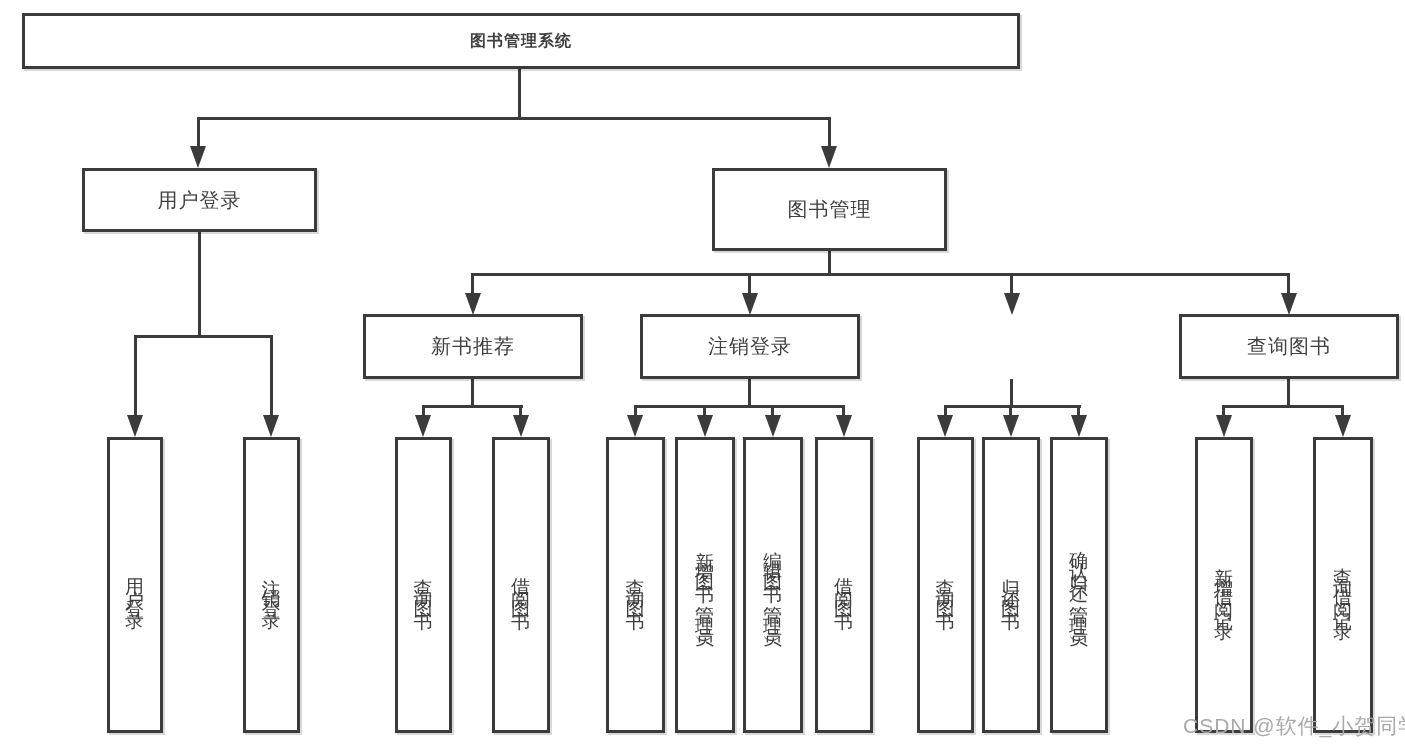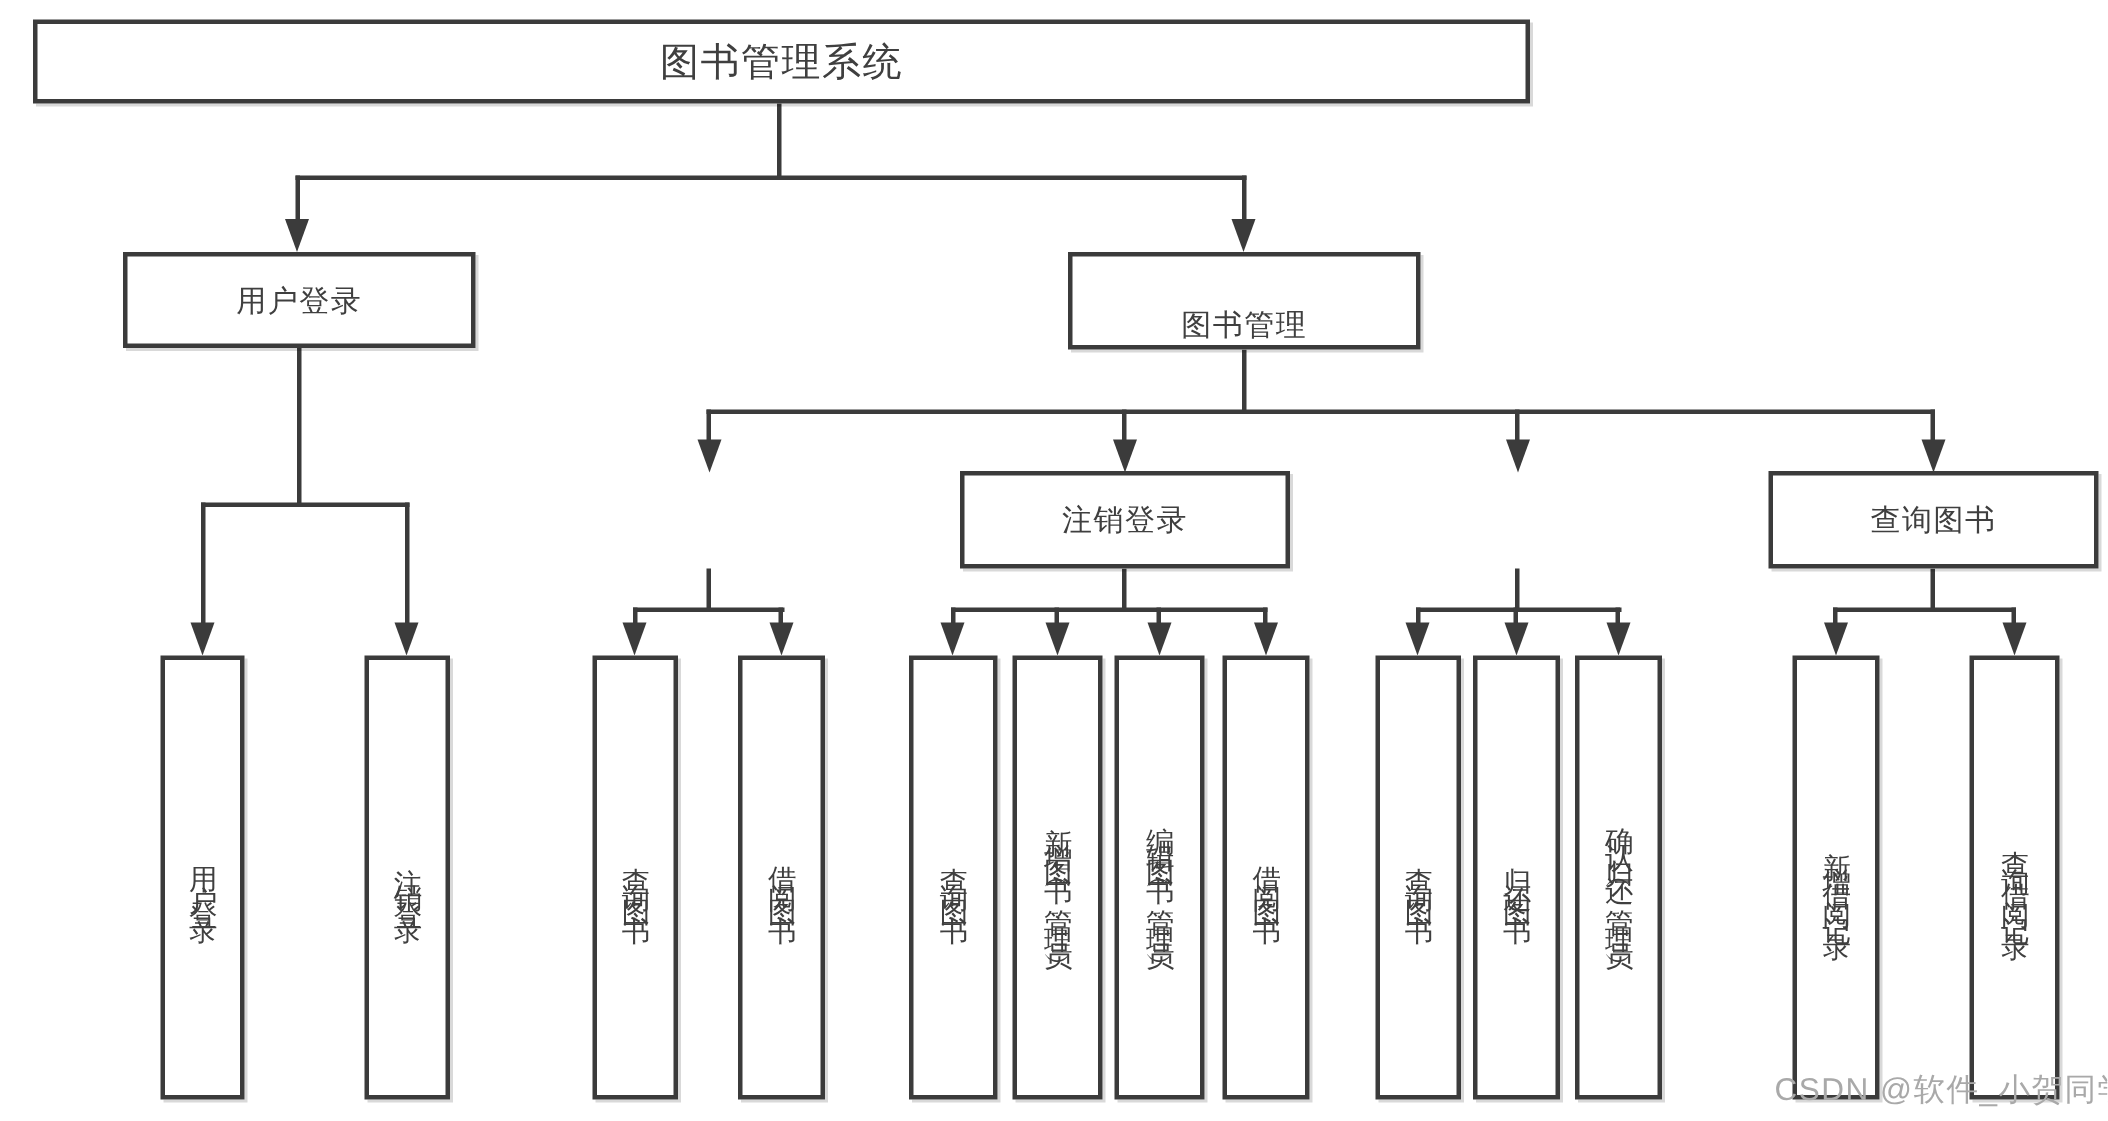--- a/index.html
+++ b/index.html
@@ -21,21 +21,21 @@
   }
   .node{
     position:absolute;
     border:3px solid var(--box-border);
     background:#ffffff;
     display:flex;align-items:center;justify-content:center;
     color:var(--text);
     box-shadow:2px 2px 0 rgba(0,0,0,0.15);
   }
   .hnode{font-size:20px;letter-spacing:1px;}
-  .root{font-size:26px;}
+  .root{font-size:16px;font-weight:bold;}
   .leaf{
     top:437px;height:296px;
     font-size:19px;
   }
   .vtext{
     writing-mode:vertical-rl;
     text-orientation:mixed;
     letter-spacing:11px;
     line-height:1;
     color:var(--text);
@@ -123,24 +123,27 @@
   <div class="vline" style="left:1341px;top:405px;height:15px;"></div>
   <div class="arrow" style="left:1335px;top:415px;"></div>
 
   <div class="node hnode root" style="left:22px;top:13px;width:998px;height:56px;">
     <span>图书管理系统</span>
   </div>
 
   <div class="node hnode" style="left:82px;top:168px;width:235px;height:64px;">
     <span>用户登录</span>
   </div>
-  <div class="node hnode" style="left:712px;top:168px;width:235px;height:65px;align-items:flex-end;">
+  <div class="node hnode" style="left:712px;top:168px;width:235px;height:83px;">
     <span>图书管理</span>
   </div>
 
+  <div class="node hnode" style="left:363px;top:314px;width:220px;height:65px;">
+    <span>新书推荐</span>
+  </div>
   <div class="node hnode" style="left:640px;top:314px;width:220px;height:65px;">
     <span>注销登录</span>
   </div>
   <div class="node hnode" style="left:1179px;top:314px;width:220px;height:65px;">
     <span>查询图书</span>
   </div>
 
   <div class="node leaf" style="left:107px;width:56px;">
     <span class="vtext">用户登录</span>
   </div>

